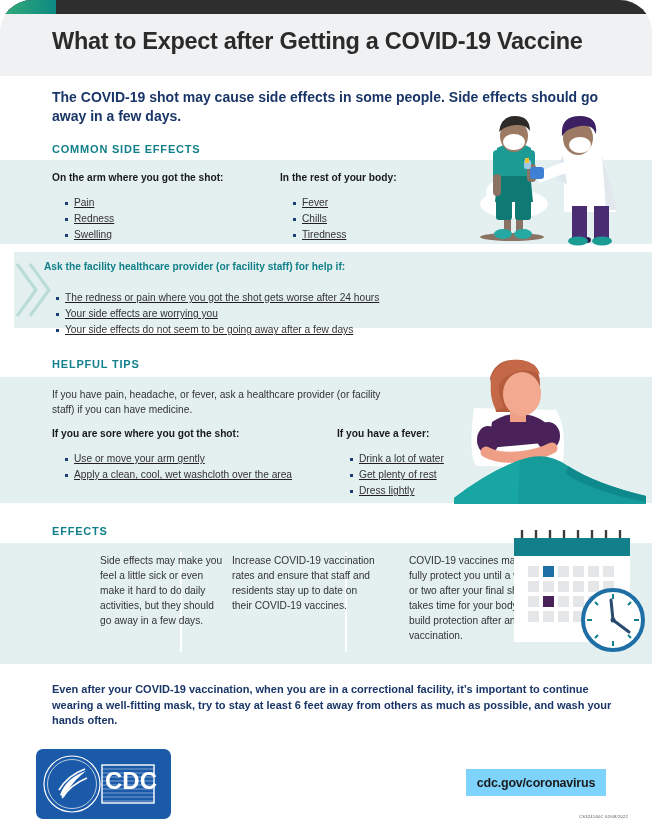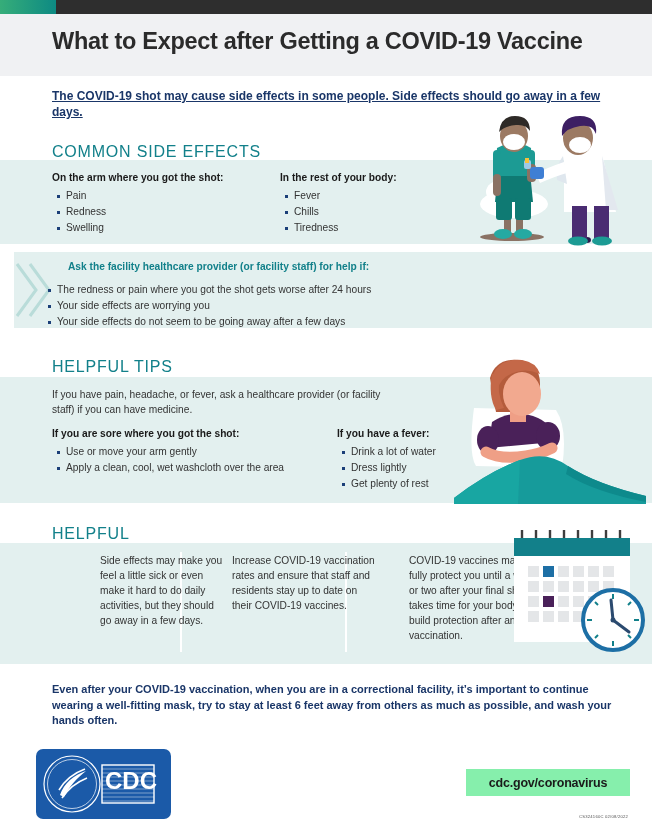--- a/index.html
+++ b/index.html
@@ -4,74 +4,74 @@
 <style>
   html,body{margin:0;padding:0;}
   body{
     width:652px;height:840px;
     background:#ffffff;
     font-family:"Liberation Sans", sans-serif;
     color:#231f20;
     overflow:hidden;
     position:relative;
   }
-  .page{position:relative;width:652px;height:840px;overflow:hidden;background:#fff;}
+  .page{position:relative;width:652px;height:840px;overflow:hidden;background:#fff;border-radius:32px;}
 
   
   .topbar{position:absolute;top:0;left:0;width:652px;height:14px;background:#2e2e2e;}
   .topbar-accent{position:absolute;top:0;left:0;width:56px;height:14px;
     background:linear-gradient(90deg,#36ad79 0%,#0d8a83 100%);}
 
   
   .title-band{position:absolute;top:14px;left:0;width:652px;height:62px;background:#f0f1f3;}
   .title-band h1{
     position:absolute;left:52px;top:14px;margin:0;
     font-size:23.5px;font-weight:bold;letter-spacing:-0.3px;
     color:#2b2b2b;white-space:nowrap;
   }
 
   
   .intro{
     position:absolute;left:52px;top:88px;width:575px;
-    font-size:12px;font-weight:bold;color:#1a3668;line-height:1.35;text-decoration:underline;
+    font-size:14px;font-weight:bold;color:#1a3668;line-height:1.35;
   }
 
   
   .sec-head{
     position:absolute;left:52px;
-    font-size:16px;font-weight:normal;letter-spacing:0.8px;
+    font-size:11px;font-weight:bold;letter-spacing:0.8px;
     color:#12808a;
   }
 
   
   .band{position:absolute;left:0;width:652px;background:#e3f0ef;}
   .band-cse{top:160px;height:84px;}
   .band-ask{top:252px;height:76px;left:14px;width:638px;}
   .band-tips{top:377px;height:126px;}
   .band-rem{top:543px;height:121px;}
 
   
   .colhead{font-size:10.2px;font-weight:bold;color:#1a1a1a;margin:0 0 5px 0;}
-  ul.bl{list-style:none;margin:4px;padding:0;}
+  ul.bl{list-style:none;margin:12px;padding:0;text-decoration:underline;}
   ul.bl li{
     font-size:10.2px;color:#333;line-height:1.58;
     padding-left:10px;position:relative;
   }
   ul.bl li:before{
     content:"";position:absolute;left:1px;top:7px;
     width:2.5px;height:2.5px;background:#1b3f78;
   }
 
   .cse-c1{position:absolute;left:52px;top:172px;width:210px;}
   .cse-c2{position:absolute;left:280px;top:172px;width:90px;}
   .cse-c3{position:absolute;left:352px;top:191px;width:110px;}
 
   
   .ask-head{
-    position:absolute;left:68px;top:261px;width:400px;
+    position:absolute;left:44px;top:261px;width:400px;
     font-size:10.2px;font-weight:bold;color:#12808a;
   }
   .ask-list{position:absolute;left:43px;top:278px;width:420px;}
   .chevrons{position:absolute;left:14px;top:258px;width:38px;height:64px;}
 
   
   .tips-p{
     position:absolute;left:52px;top:387px;width:345px;
     font-size:10.2px;color:#333;line-height:1.5;
   }
@@ -90,21 +90,21 @@
   
   .bottom-note{
     position:absolute;left:52px;top:682px;width:580px;
     font-size:11px;font-weight:bold;color:#1a3668;line-height:1.42;
   }
 
   
   .cdc-logo{position:absolute;left:36px;top:749px;width:135px;height:70px;
     background:#1b5aa8;border-radius:7px;}
   .orange-btn{
-    position:absolute;left:466px;top:769px;width:164px;height:27px;background:#86efac;
+    position:absolute;left:466px;top:769px;width:140px;height:27px;background:#7dd3fc;
     display:flex;align-items:center;justify-content:center;
   }
   .orange-btn span{font-size:12.5px;font-weight:bold;color:#1a1a1a;letter-spacing:-0.2px;}
   .pubcode{
     position:absolute;left:520px;top:814px;width:108px;text-align:right;
     font-size:4.2px;color:#555;letter-spacing:0.2px;
   }
 
   .illus{position:absolute;}
   .i-vax{left:452px;top:112px;width:200px;height:136px;}
@@ -171,26 +171,26 @@
     <ul class="bl">
       <li>Use or move your arm gently</li>
       <li>Apply a clean, cool, wet washcloth over the area</li>
     </ul>
   </div>
 
   <div class="tips-c2">
     <p class="colhead">If you have a fever:</p>
     <ul class="bl">
       <li>Drink a lot of water</li>
+      <li>Get plenty of rest</li>
       <li>Dress lightly</li>
-      <li>Get plenty of rest</li>
     </ul>
   </div>
 
-  <div class="sec-head" style="top:525px;">HELPFUL</div>
+  <div class="sec-head" style="top:525px;">EFFECTS</div>
   <div class="band band-rem"></div>
   <div class="rem-div d1"></div>
   <div class="rem-div d2"></div>
   <div class="rem-col c1">Side effects may make you feel a little sick or even make it hard to do daily activities, but they should go away in a few days.</div>
   <div class="rem-col c2">Increase COVID-19 vaccination rates and ensure that staff and residents stay up to date on their COVID-19 vaccines.</div>
   <div class="rem-col c3">COVID-19 vaccines may not fully protect you until a week or two after your final shot. It takes time for your body to build protection after any vaccination.</div>
 
   <div class="bottom-note">Even after your COVID-19 vaccination, when you are in a correctional facility, it’s important to continue wearing a well-fitting mask, try to stay at least 6 feet away from others as much as possible, and wash your hands often.</div>
 
   <div class="cdc-logo">

